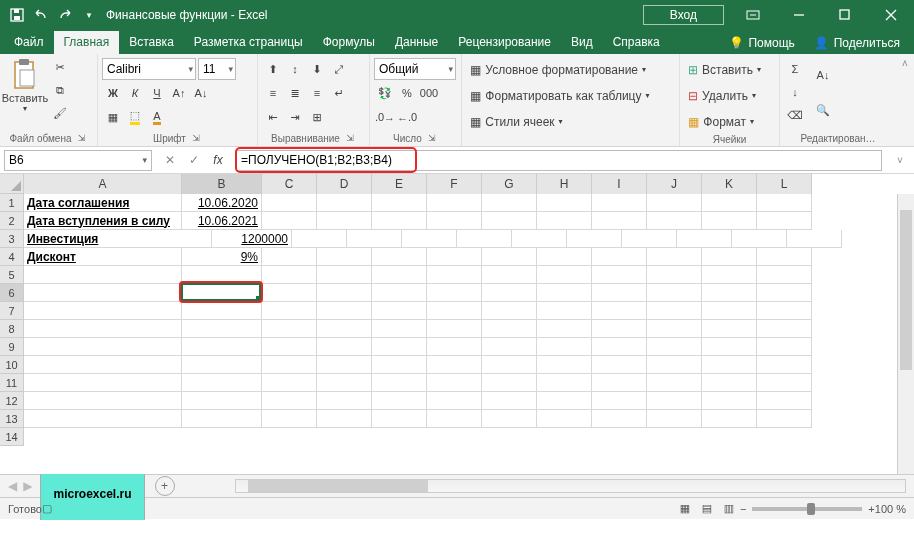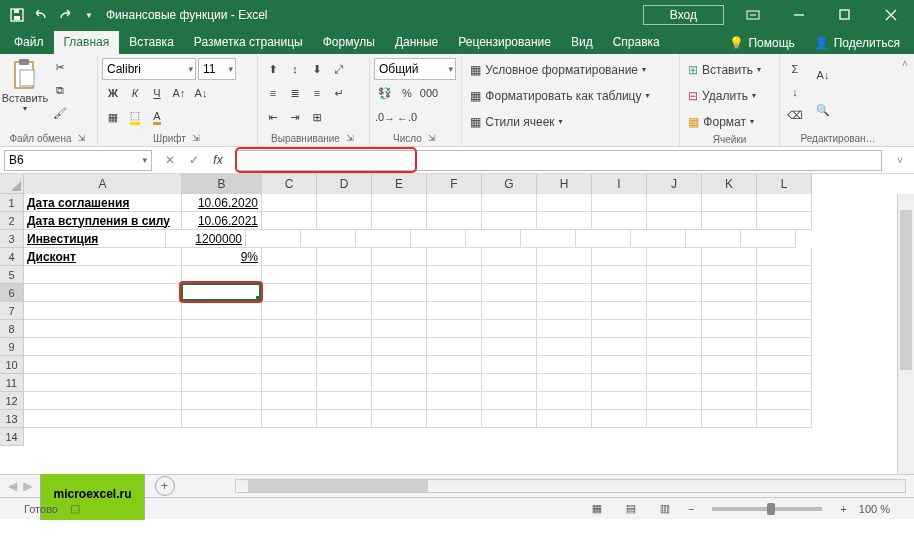--- a/index.html
+++ b/index.html
@@ -57,26 +57,26 @@
 .bold { font-weight:bold; }
 .right { justify-content:flex-end; }
 
 .selbox { position:absolute; border:2px solid #217346; pointer-events:none; }
 .selbox::after { content:''; position:absolute; right:-3px; bottom:-3px; width:6px; height:6px; background:#217346; }
 .redbox { position:absolute; border:2px solid #e82727; border-radius:4px; pointer-events:none; }
 
 .sheet-tabs { height:23px; border-top:1px solid #ccc; display:flex; align-items:center; background:#f3f3f3; font-size:12px; }
 .sheet-nav { display:flex; gap:6px; padding:0 8px; color:#bbb; }
 .sheet-nav span { cursor:pointer; }
-.sheet-tab { border:1px solid #aaa; border-bottom:none; background:#84cc16; padding:19px 12px; font-weight:bold; margin-top:14px; cursor:pointer; }
+.sheet-tab { border:1px solid #aaa; border-bottom:none; background:#5eead4; padding:19px 12px; font-weight:bold; margin-top:14px; cursor:pointer; }
 .add-sheet { width:20px; height:20px; border:1px solid #aaa; border-radius:50%; margin-left:10px; display:flex; align-items:center; justify-content:center; color:#666; cursor:pointer; }
 .hscroll { flex:1; margin:0 8px 0 60px; height:14px; background:linear-gradient(#eee,#f6f6f6); border:1px solid #ccc; position:relative; }
 .hscroll-thumb { position:absolute; left:12px; width:180px; top:0; bottom:0; background:#cfcfcf; }
 
-.statusbar { height:22px; background:#f3f3f3; border-top:1px solid #ccc; display:flex; align-items:center; font-size:11px; color:#555; padding:0 24px; gap:12px; }
+.statusbar { height:22px; background:#f3f3f3; border-top:1px solid #ccc; display:flex; align-items:center; font-size:11px; color:#555; padding:0 8px; gap:0; }
 .statusbar .spacer { flex:1; }
 .view-btn { width:22px; height:18px; border:1px solid transparent; display:flex; align-items:center; justify-content:center; cursor:pointer; }
 .zoom-slider { width:110px; height:4px; background:#bbb; margin:0 6px; position:relative; }
 .zoom-slider::after { content:''; position:absolute; left:50%; top:-4px; width:8px; height:12px; background:#888; border-radius:2px; }
 
 svg { display:block; }
 </style>
 </head>
 <body>
 
@@ -313,20 +313,21 @@
 <div class="namebox-bar">
   <div class="namebox">
       <span>B6</span>
     </div>
   <div class="fx-btns">
     <div class="fx-btn">✕</div>
     <div class="fx-btn">✓</div>
     <div class="fx-btn" style="font-style:italic;color:#444">fx</div>
   </div>
   <div class="formula-box">
+    <span>=ПОЛУЧЕНО(B1;B2;B3;B4)</span>
     <div class="formula-highlight"></div>
   </div>
   <div class="formula-expand">˅</div>
 </div>
 
 <div class="grid-area">
   <div style="display:flex">
     <div class="corner"></div>
     <div id="colhdrs" style="display:flex">
         <div class="colhdr" style="width: 158px;">A</div>
@@ -384,21 +385,21 @@
         <div class="cell" style="width: 55px;"></div>
         <div class="cell" style="width: 55px;"></div>
         <div class="cell" style="width: 55px;"></div>
         <div class="cell" style="width: 55px;"></div>
         <div class="cell" style="width: 55px;"></div>
         <div class="cell" style="width: 55px;"></div>
         <div class="cell" style="width: 55px;"></div>
         <div class="cell" style="width: 55px;"></div>
       </div>
       <div class="row">
-        <div class="cell bold" style="width: 142px;">Инвестиция</div>
+        <div class="cell bold" style="width: 188px;">Инвестиция</div>
         <div class="cell right" style="width: 80px;">1200000</div>
         <div class="cell" style="width: 55px;"></div>
         <div class="cell" style="width: 55px;"></div>
         <div class="cell" style="width: 55px;"></div>
         <div class="cell" style="width: 55px;"></div>
         <div class="cell" style="width: 55px;"></div>
         <div class="cell" style="width: 55px;"></div>
         <div class="cell" style="width: 55px;"></div>
         <div class="cell" style="width: 55px;"></div>
         <div class="cell" style="width: 55px;"></div>

